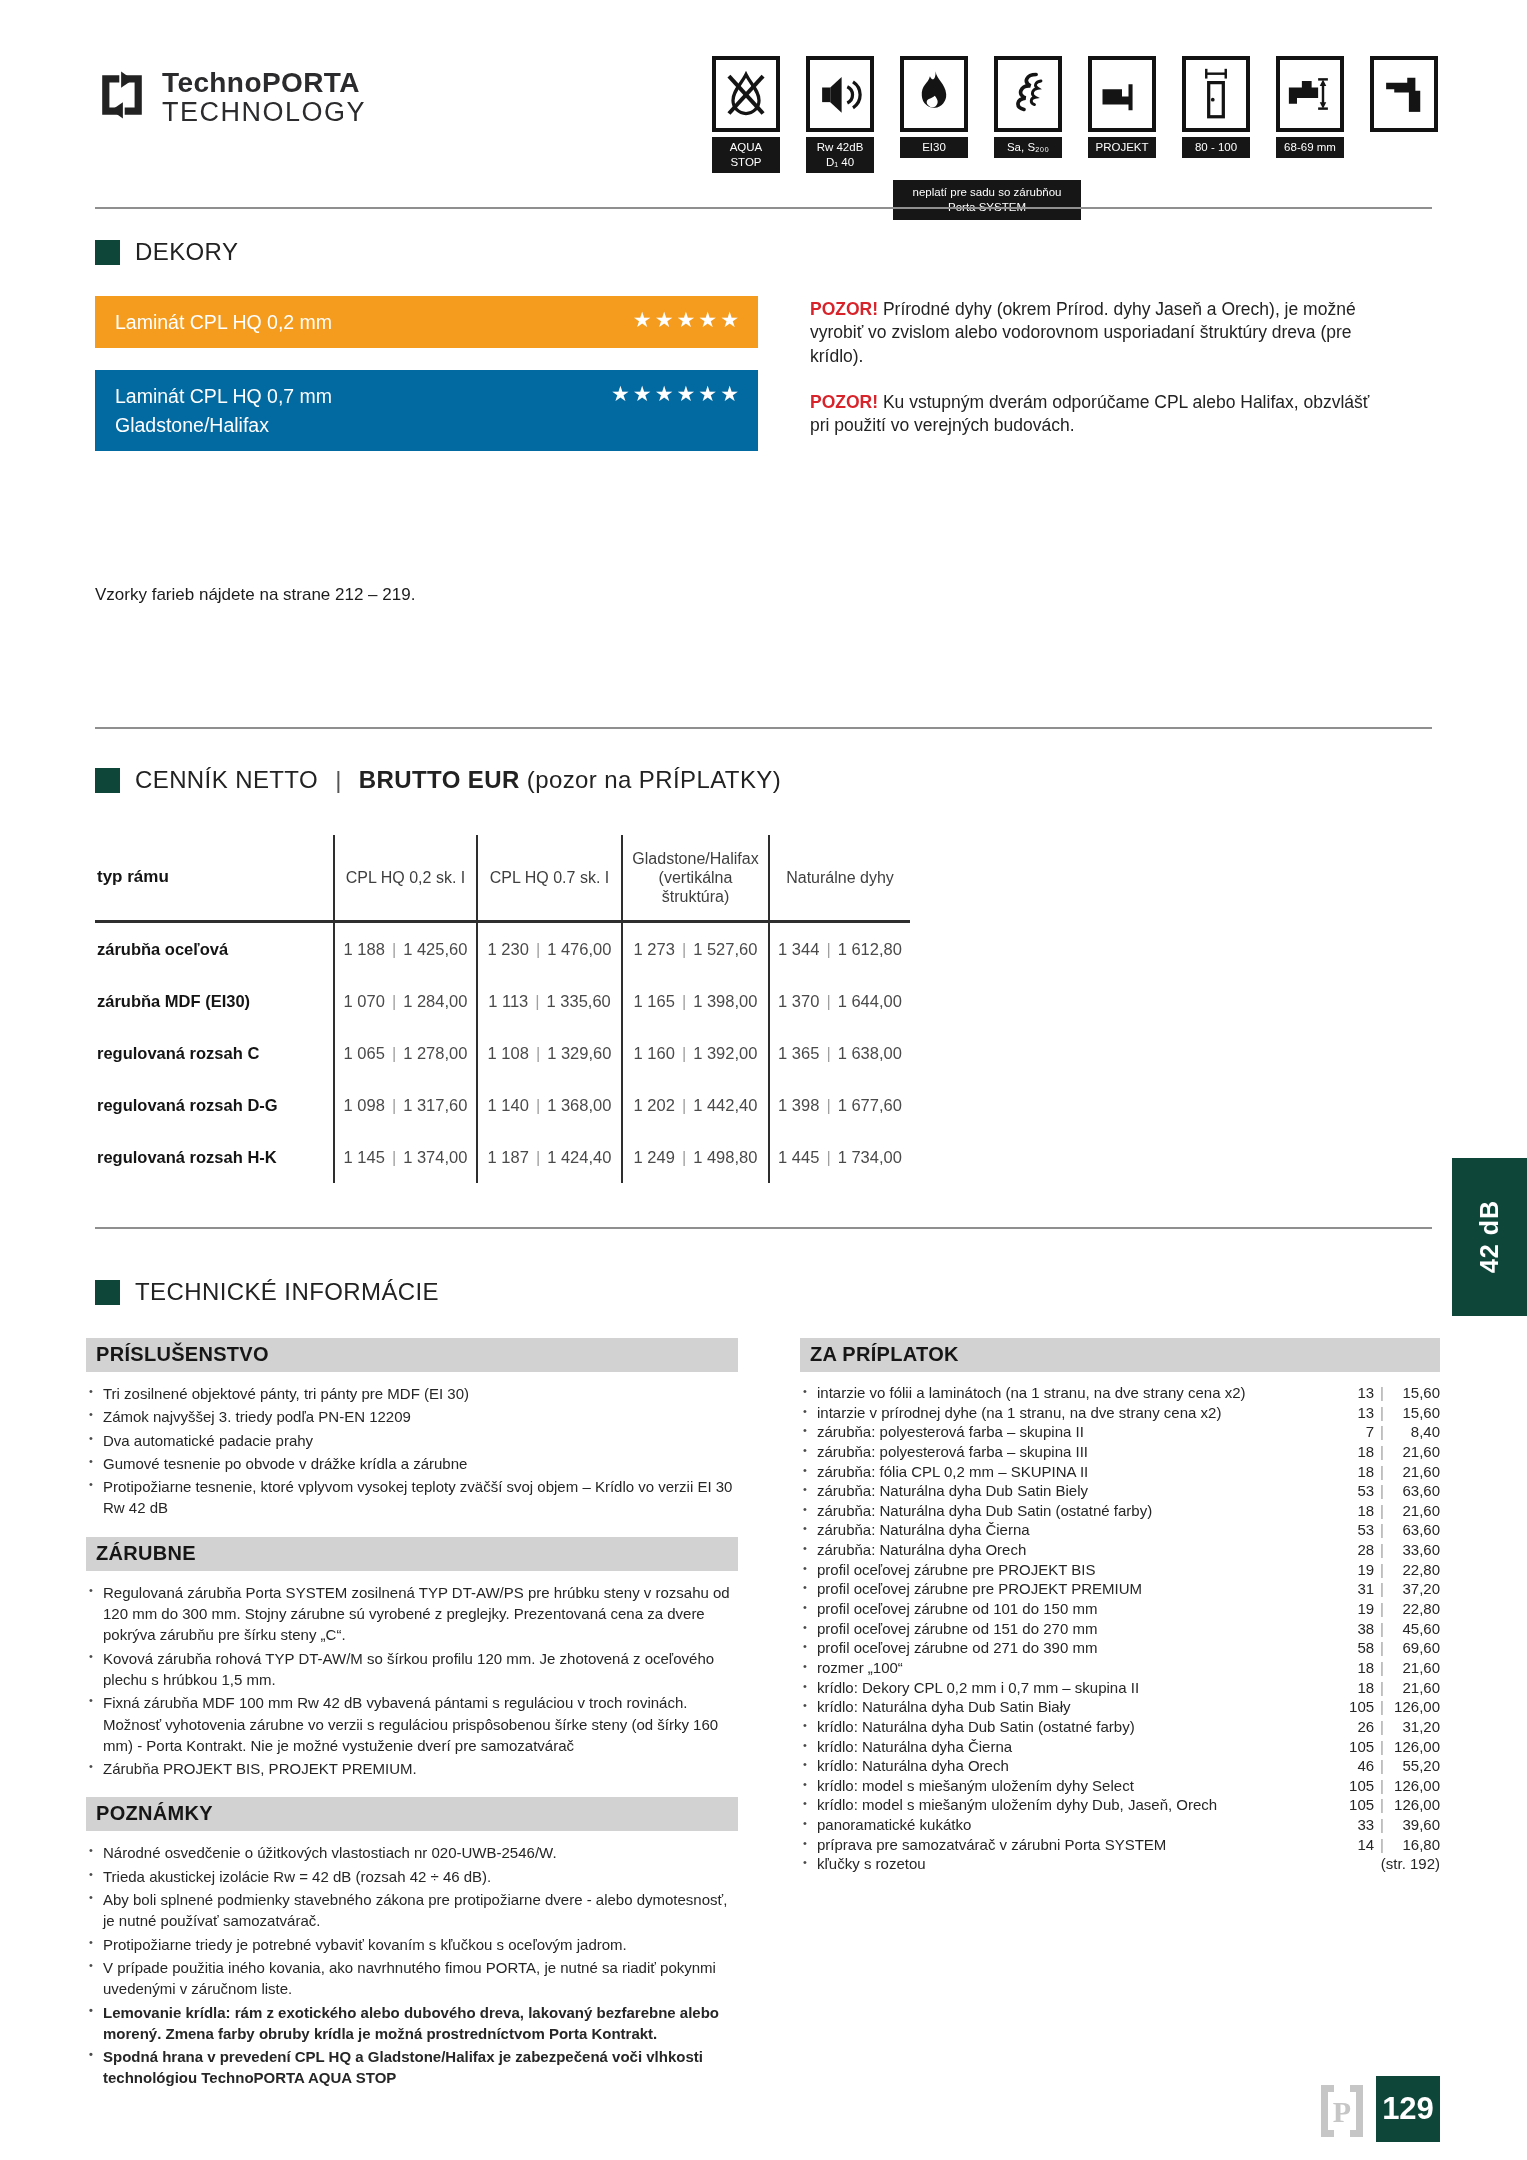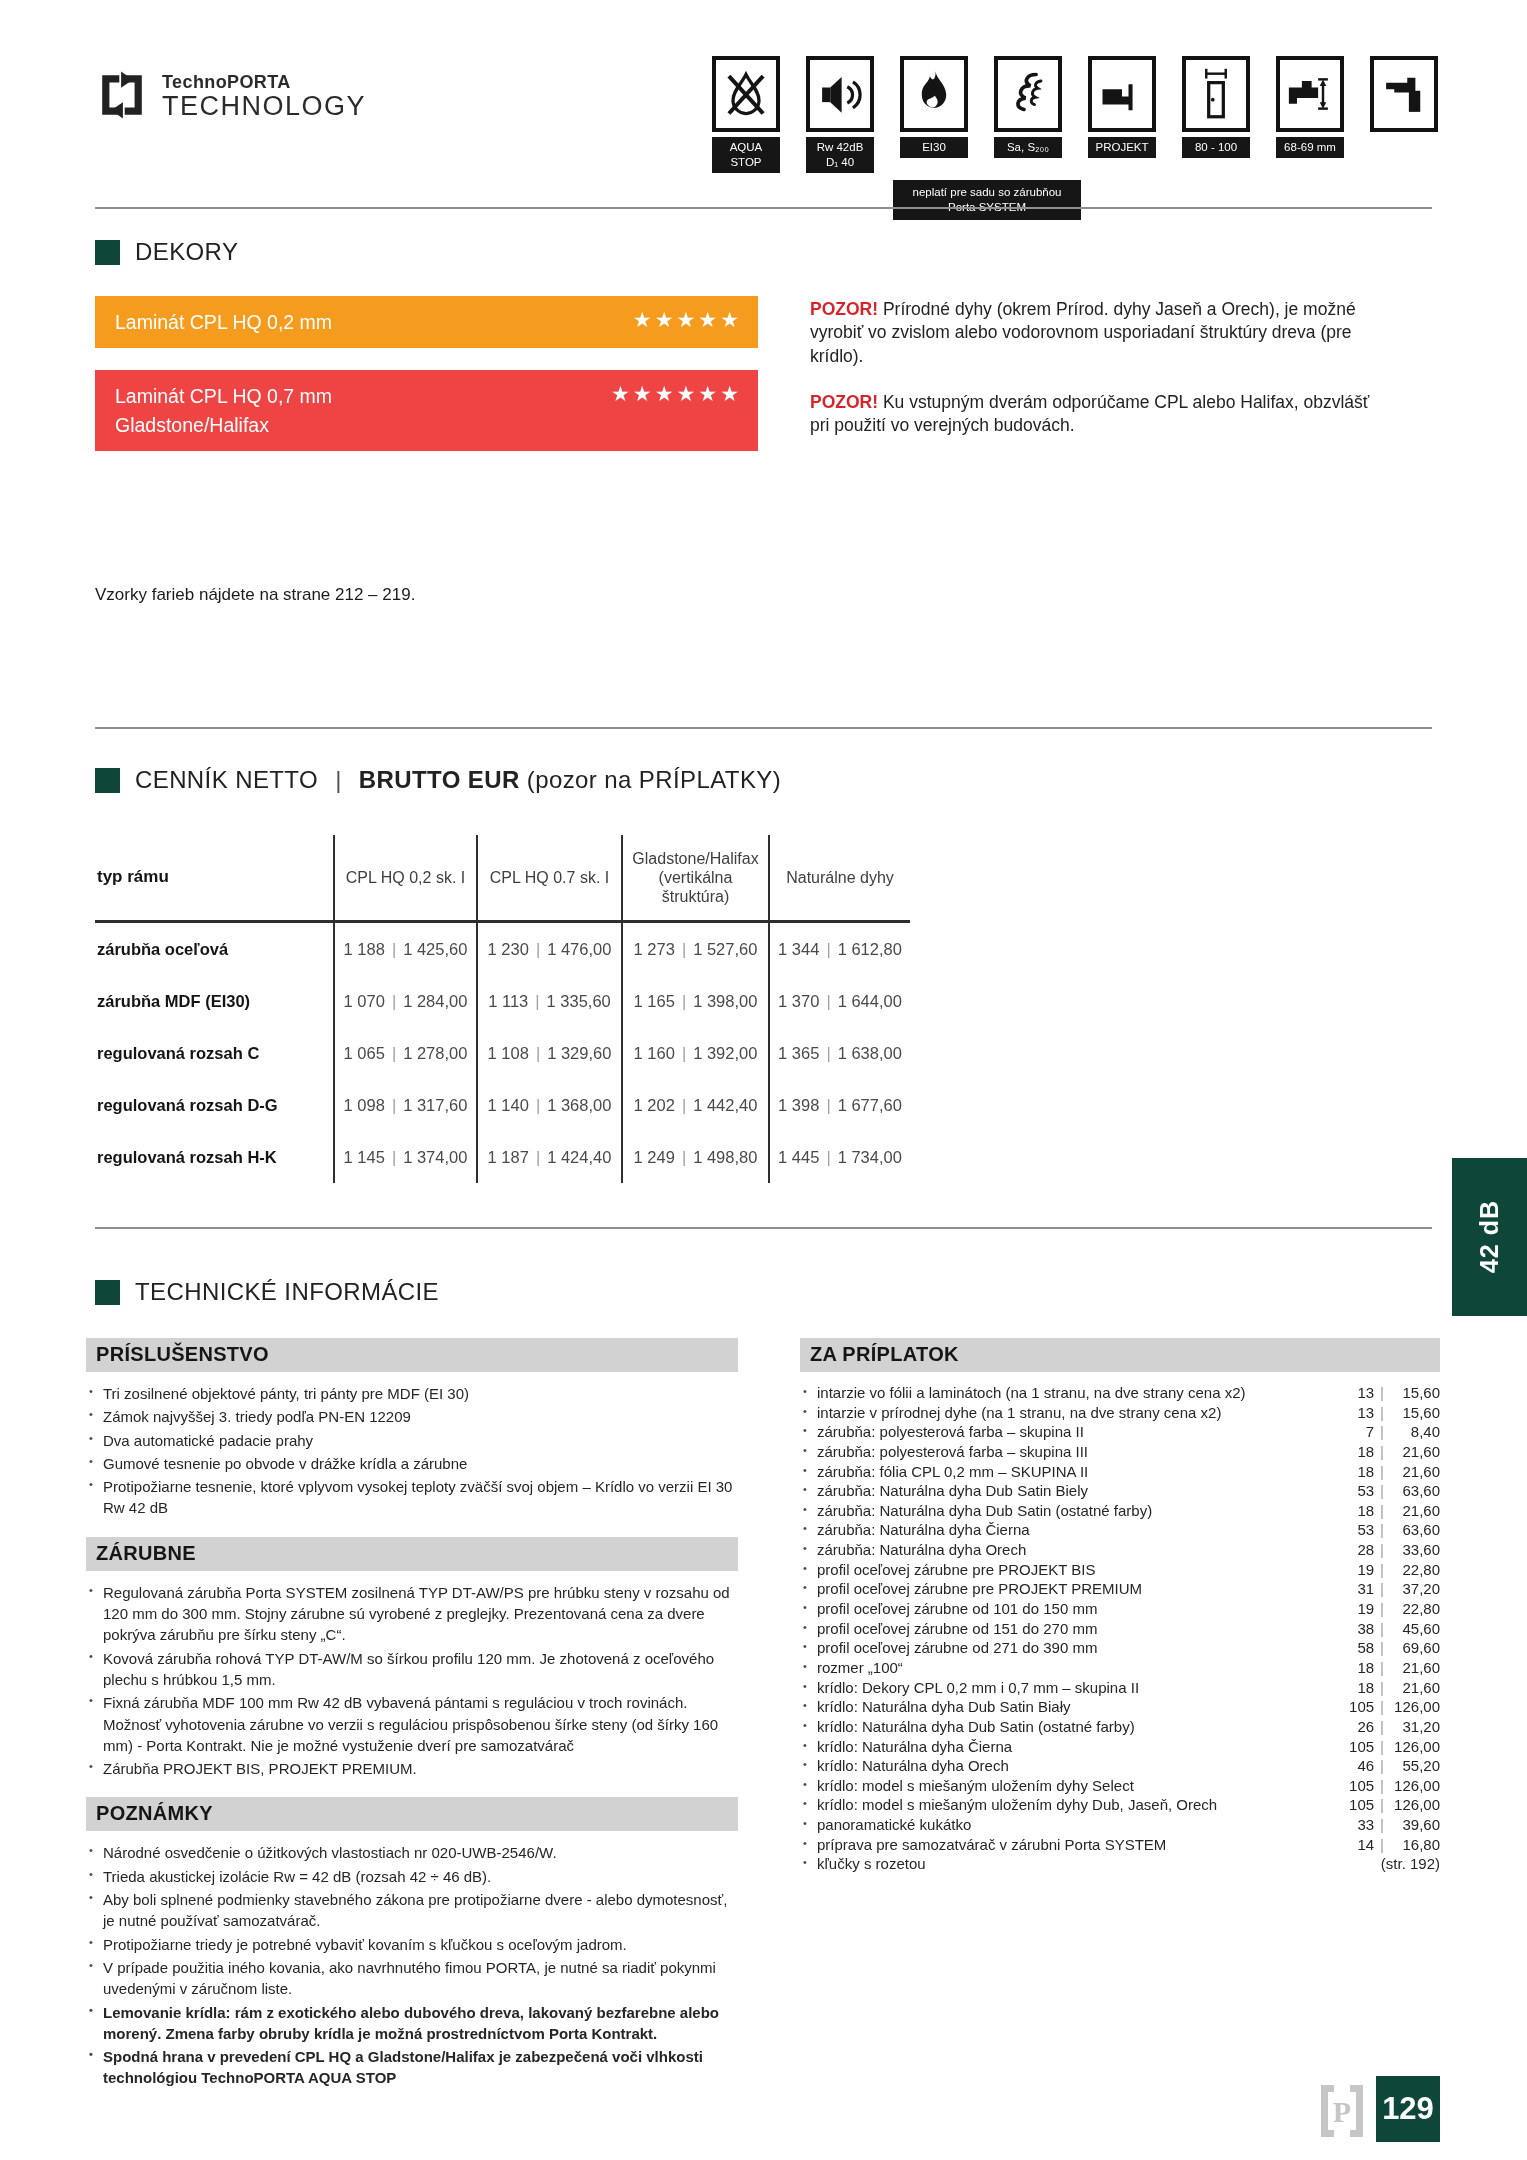--- a/index.html
+++ b/index.html
@@ -2,21 +2,21 @@
 <html><head>
 <meta charset="utf-8">
 <style>
   html,body{margin:0;padding:0;background:#9e9e9e;}
   .page{position:relative;width:1527px;height:2160px;background:#ffffff;margin:0 auto;
         font-family:"Liberation Sans",sans-serif;color:#1f1f1f;overflow:hidden;}
 
   
   .logo{position:absolute;left:95px;top:68px;display:flex;align-items:center;gap:13px;}
   .logo-text{display:flex;flex-direction:column;line-height:1.05;}
-  .logo-title{font-size:18px;font-weight:bold;color:#2b2b2d;letter-spacing:.4px;}
+  .logo-title{font-size:28px;font-weight:bold;color:#2b2b2d;letter-spacing:.4px;}
   .logo-sub{font-size:27px;color:#2b2b2d;letter-spacing:1.5px;}
 
   .badges{position:absolute;left:712px;top:56px;display:flex;gap:26px;}
   .badge{width:68px;display:flex;flex-direction:column;align-items:center;}
   .badge-box{box-sizing:border-box;width:68px;height:76px;border:4px solid #121212;background:#fff;
              display:flex;align-items:center;justify-content:center;}
   .badge-box svg{display:block;}
   .badge-label{margin-top:5px;box-sizing:border-box;min-width:68px;background:#161616;color:#fff;
                font-size:11.5px;line-height:1.3;padding:3px 3px;text-align:center;white-space:pre-line;}
   .badge-note{position:absolute;left:893px;top:180px;width:188px;box-sizing:border-box;background:#161616;
@@ -191,21 +191,21 @@
 
   <div class="sec-title" style="top:238px">
     <span class="sec-sq"></span>
     <span>DEKORY</span>
   </div>
   <div class="swatches" id="swatches">
       <div class="swatch" style="background: rgb(245, 156, 30);">
         <div class="swatch-line">Laminát CPL HQ 0,2 mm</div>
         <div class="stars">★★★★★</div>
       </div>
-      <div class="swatch" style="background: #ef4444;">
+      <div class="swatch" style="background: #0369a1;">
         <div class="swatch-line">Laminát CPL HQ 0,7 mm</div>
         <div class="swatch-line">Gladstone/Halifax</div>
         <div class="stars">★★★★★★</div>
       </div>
     </div>
   <div class="samples-note">Vzorky farieb nájdete na strane 212 – 219.</div>
 
   <div class="warnings" id="warnings">
       <p class="warn"><span class="pozor">POZOR!</span> Prírodné dyhy (okrem Prírod. dyhy Jaseň a Orech), je možné vyrobiť vo zvislom alebo vodorovnom usporiadaní štruktúry dreva (pre krídlo).</p>
       <p class="warn"><span class="pozor">POZOR!</span> Ku vstupným dverám odporúčame CPL alebo Halifax, obzvlášť pri použití vo verejných budovách.</p>

